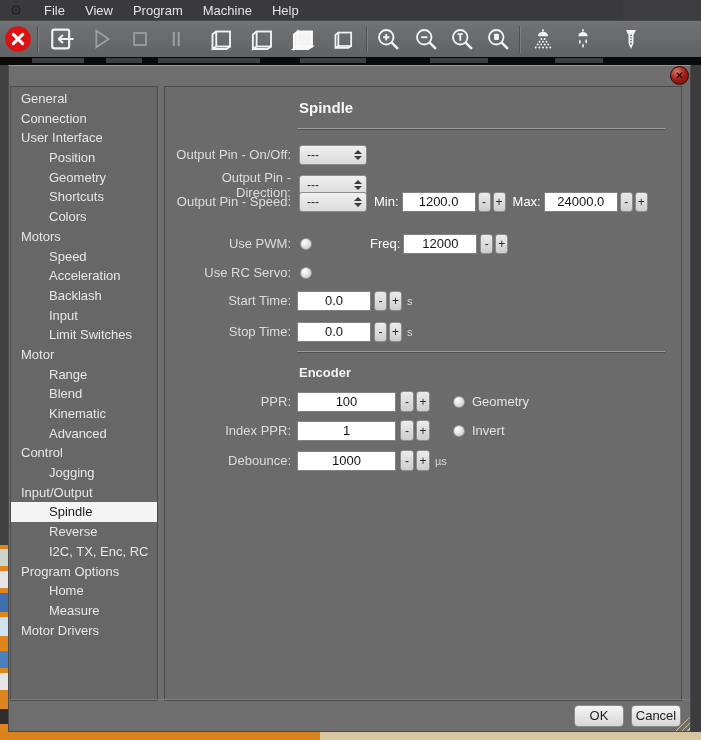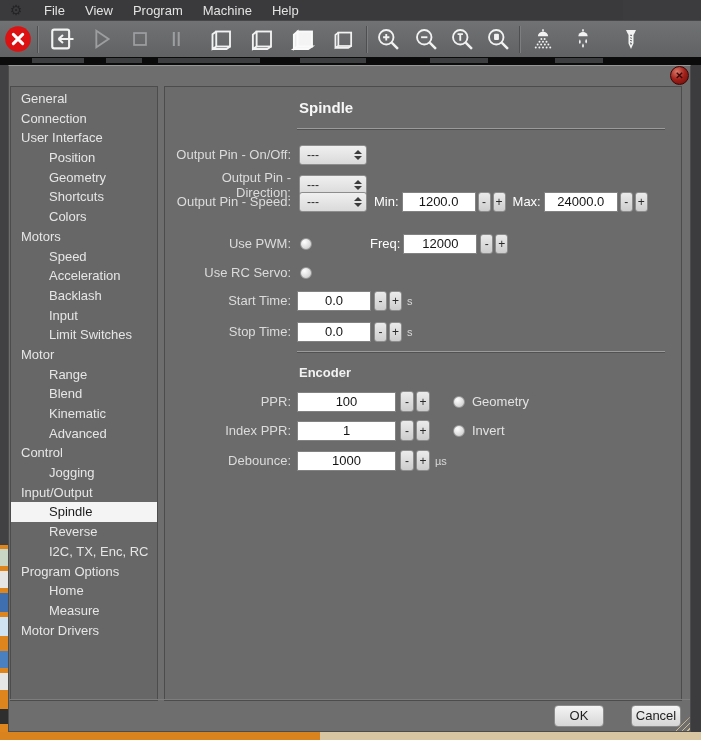--- a/index.html
+++ b/index.html
@@ -119,21 +119,21 @@
     width:12px; height:12px; border-radius:50%;
     background:radial-gradient(circle at 35% 30%, #ffffff, #d9d9d9 65%, #bcbcbc);
     border:1px solid #979797;
   }
   .radio-label { font-size:13px; color:#e2e2e2; margin-left:7px; }
 
   
   .footer {
     position:absolute; left:0; bottom:0; width:100%; height:32px;
     border-top:1px solid #7d7d7d;
-    display:flex; align-items:center; justify-content:flex-end; gap:27px;
+    display:flex; align-items:center; justify-content:flex-end; gap:7px;
     padding-right:9px;
   }
   .dlg-btn {
     height:22px; border:1px solid #8b8b8b; border-radius:4px;
     background:linear-gradient(#f4f4f4,#d6d6d6);
     color:#1e1e1e; font-size:13px;
     display:flex; align-items:center; justify-content:center;
   }
   .btn-ok { width:50px; } .btn-cancel { width:50px; }
 

